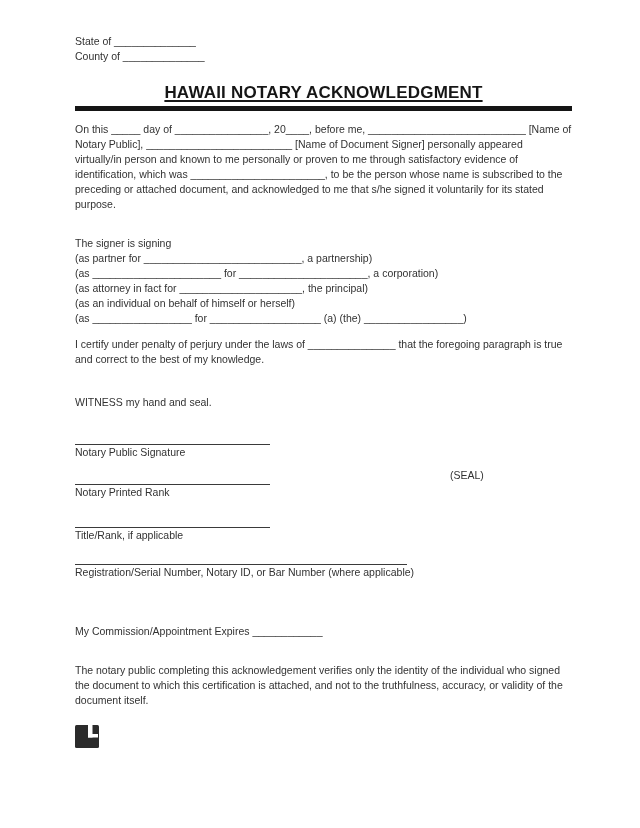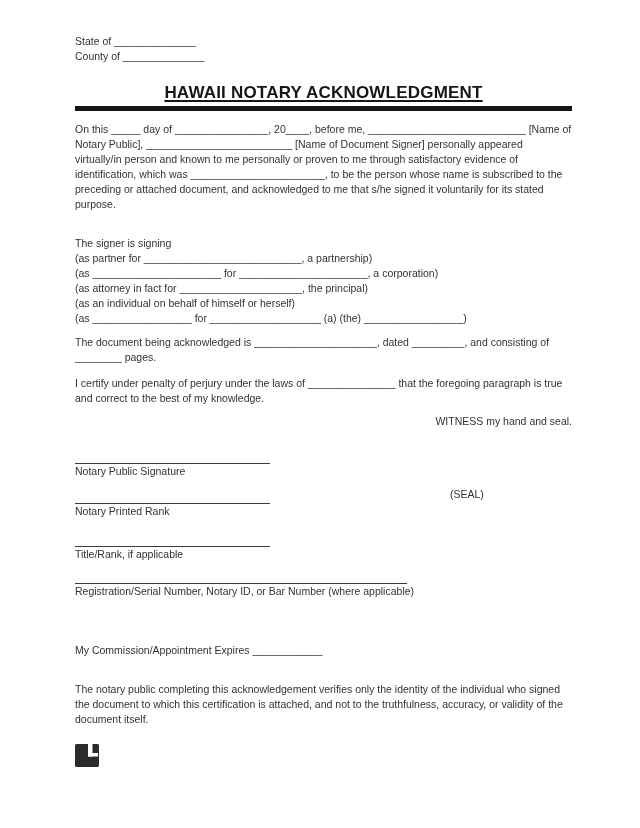--- a/index.html
+++ b/index.html
@@ -46,21 +46,21 @@
   }
   .para {
     font-size: 10.5px;
     line-height: 15px;
     white-space: pre;
   }
   .para-opening   { margin-top: 11px; }
   .para-signer    { margin-top: 24px; }
   .para-document  { margin-top: 9px; }
   .para-certify   { margin-top: 11px; }
-  .para-witness   { margin-top: 8px; text-align: right; }
+  .para-witness   { margin-top: 28px; }
   .blank-line {
     border-top: 1px solid #3a3a3a;
     width: 195px;
     height: 0;
   }
   .sig-line-1 { margin-top: 34px; }
   .sig-row-2  { margin-top: 24px; position: relative; }
   .sig-line-3 { margin-top: 27px; }
   .reg-line   { margin-top: 21px; width: 332px; }
   .sig-label {
@@ -104,22 +104,20 @@
 preceding or attached document, and acknowledged to me that s/he signed it voluntarily for its stated
 purpose.</div>
 
     <div class="para para-signer">The signer is signing
 (as partner for ___________________________, a partnership)
 (as ______________________ for ______________________, a corporation)
 (as attorney in fact for _____________________, the principal)
 (as an individual on behalf of himself or herself)
 (as _________________ for ___________________ (a) (the) _________________)</div>
 
-    <div class="para para-document">The document being acknowledged is _____________________, dated _________, and consisting of
-________ pages.</div>
 
     <div class="para para-certify">I certify under penalty of perjury under the laws of _______________ that the foregoing paragraph is true
 and correct to the best of my knowledge.</div>
 
     <div class="para para-witness">WITNESS my hand and seal.</div>
 
     <div class="blank-line sig-line-1"></div>
     <div class="sig-label">Notary Public Signature</div>
 
     <div class="sig-row-2">

